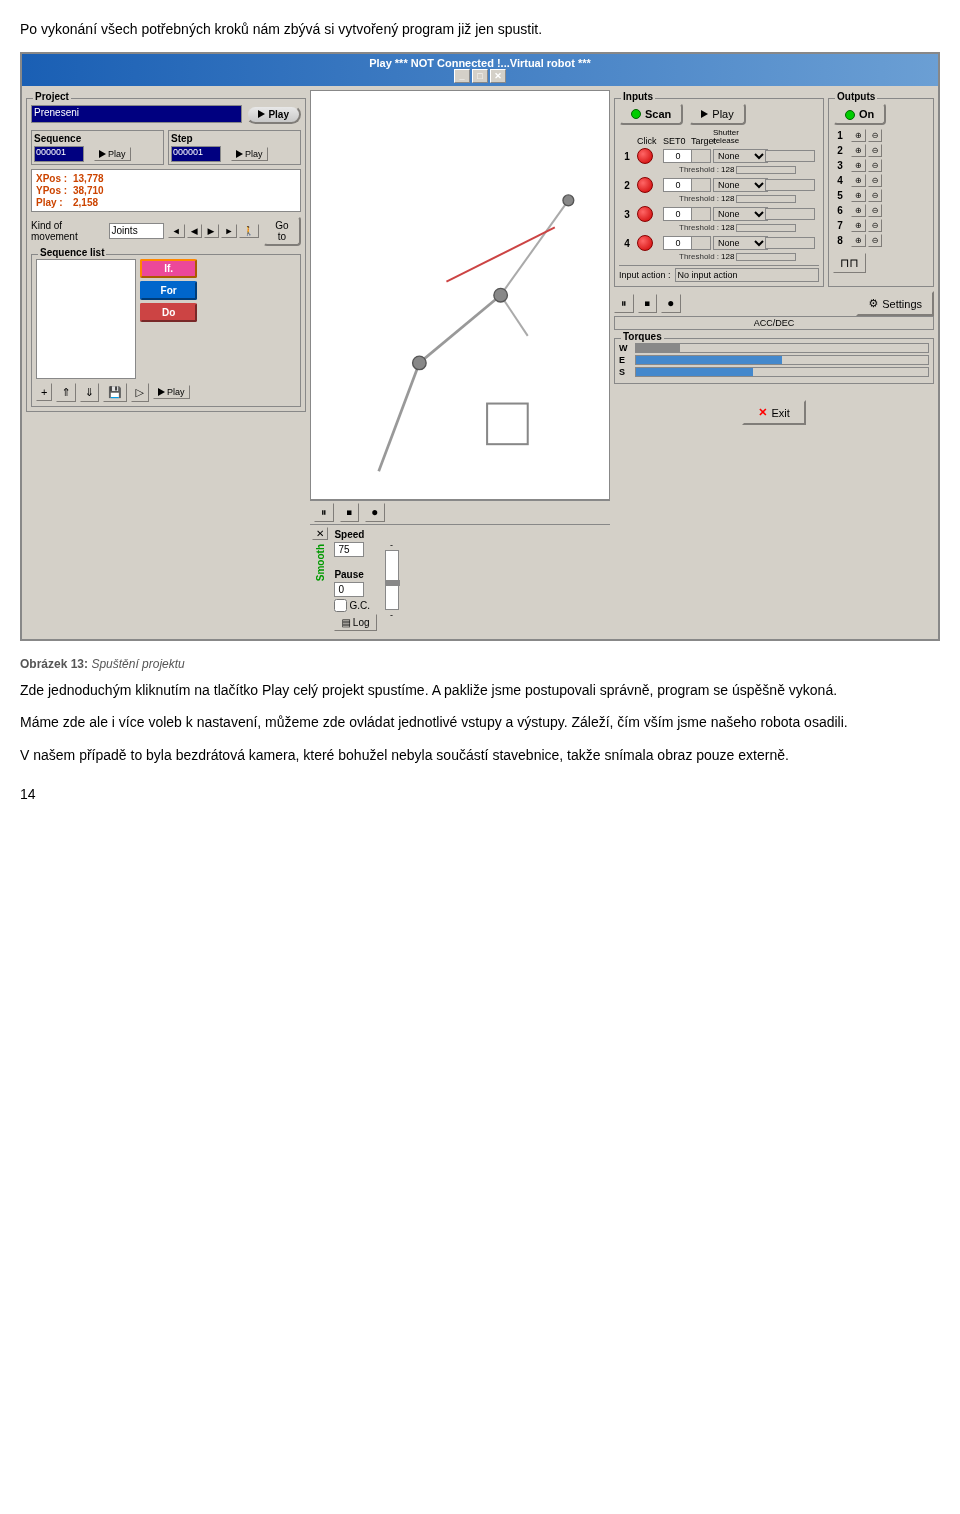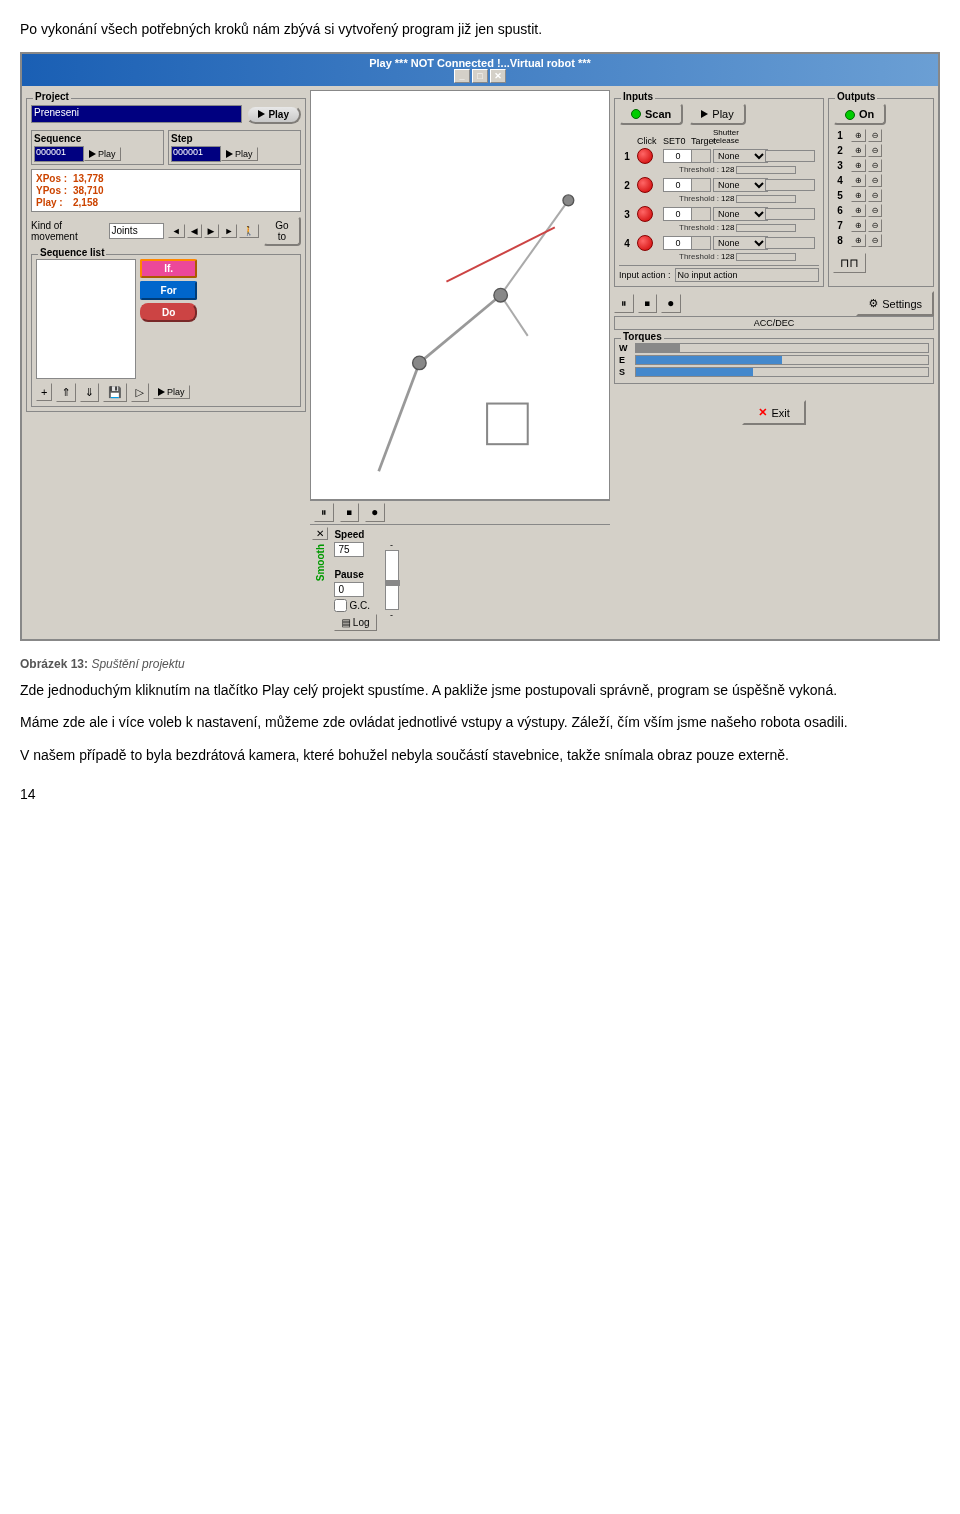--- a/index.html
+++ b/index.html
@@ -116,21 +116,21 @@
       position: relative;
     }
     .seq-label, .step-label {
       font-size: 10px;
       font-weight: bold;
       margin-bottom: 2px;
     }
     .seq-controls, .step-controls {
       display: flex;
       align-items: center;
-      gap: 0;
+      gap: 10px;
     }
     .dropdown-small {
       height: 16px;
       background: #000080;
       color: #fff;
       border: 1px solid #888;
       font-size: 9px;
       padding: 0 1px;
       width: 50px;
     }
@@ -252,21 +252,21 @@
       border-radius: 2px;
     }
     .do-btn {
       background: #cc4444;
       border: 2px outset #cc4444;
       padding: 2px 20px;
       font-size: 10px;
       font-weight: bold;
       cursor: pointer;
       color: #fff;
-      border-radius: 8px;
+      border-radius: 2px;
     }
     
     .toolbar-row {
       display: flex;
       align-items: center;
       gap: 4px;
       margin-top: 4px;
     }
     .toolbar-btn {
       background: #d4d0c8;

